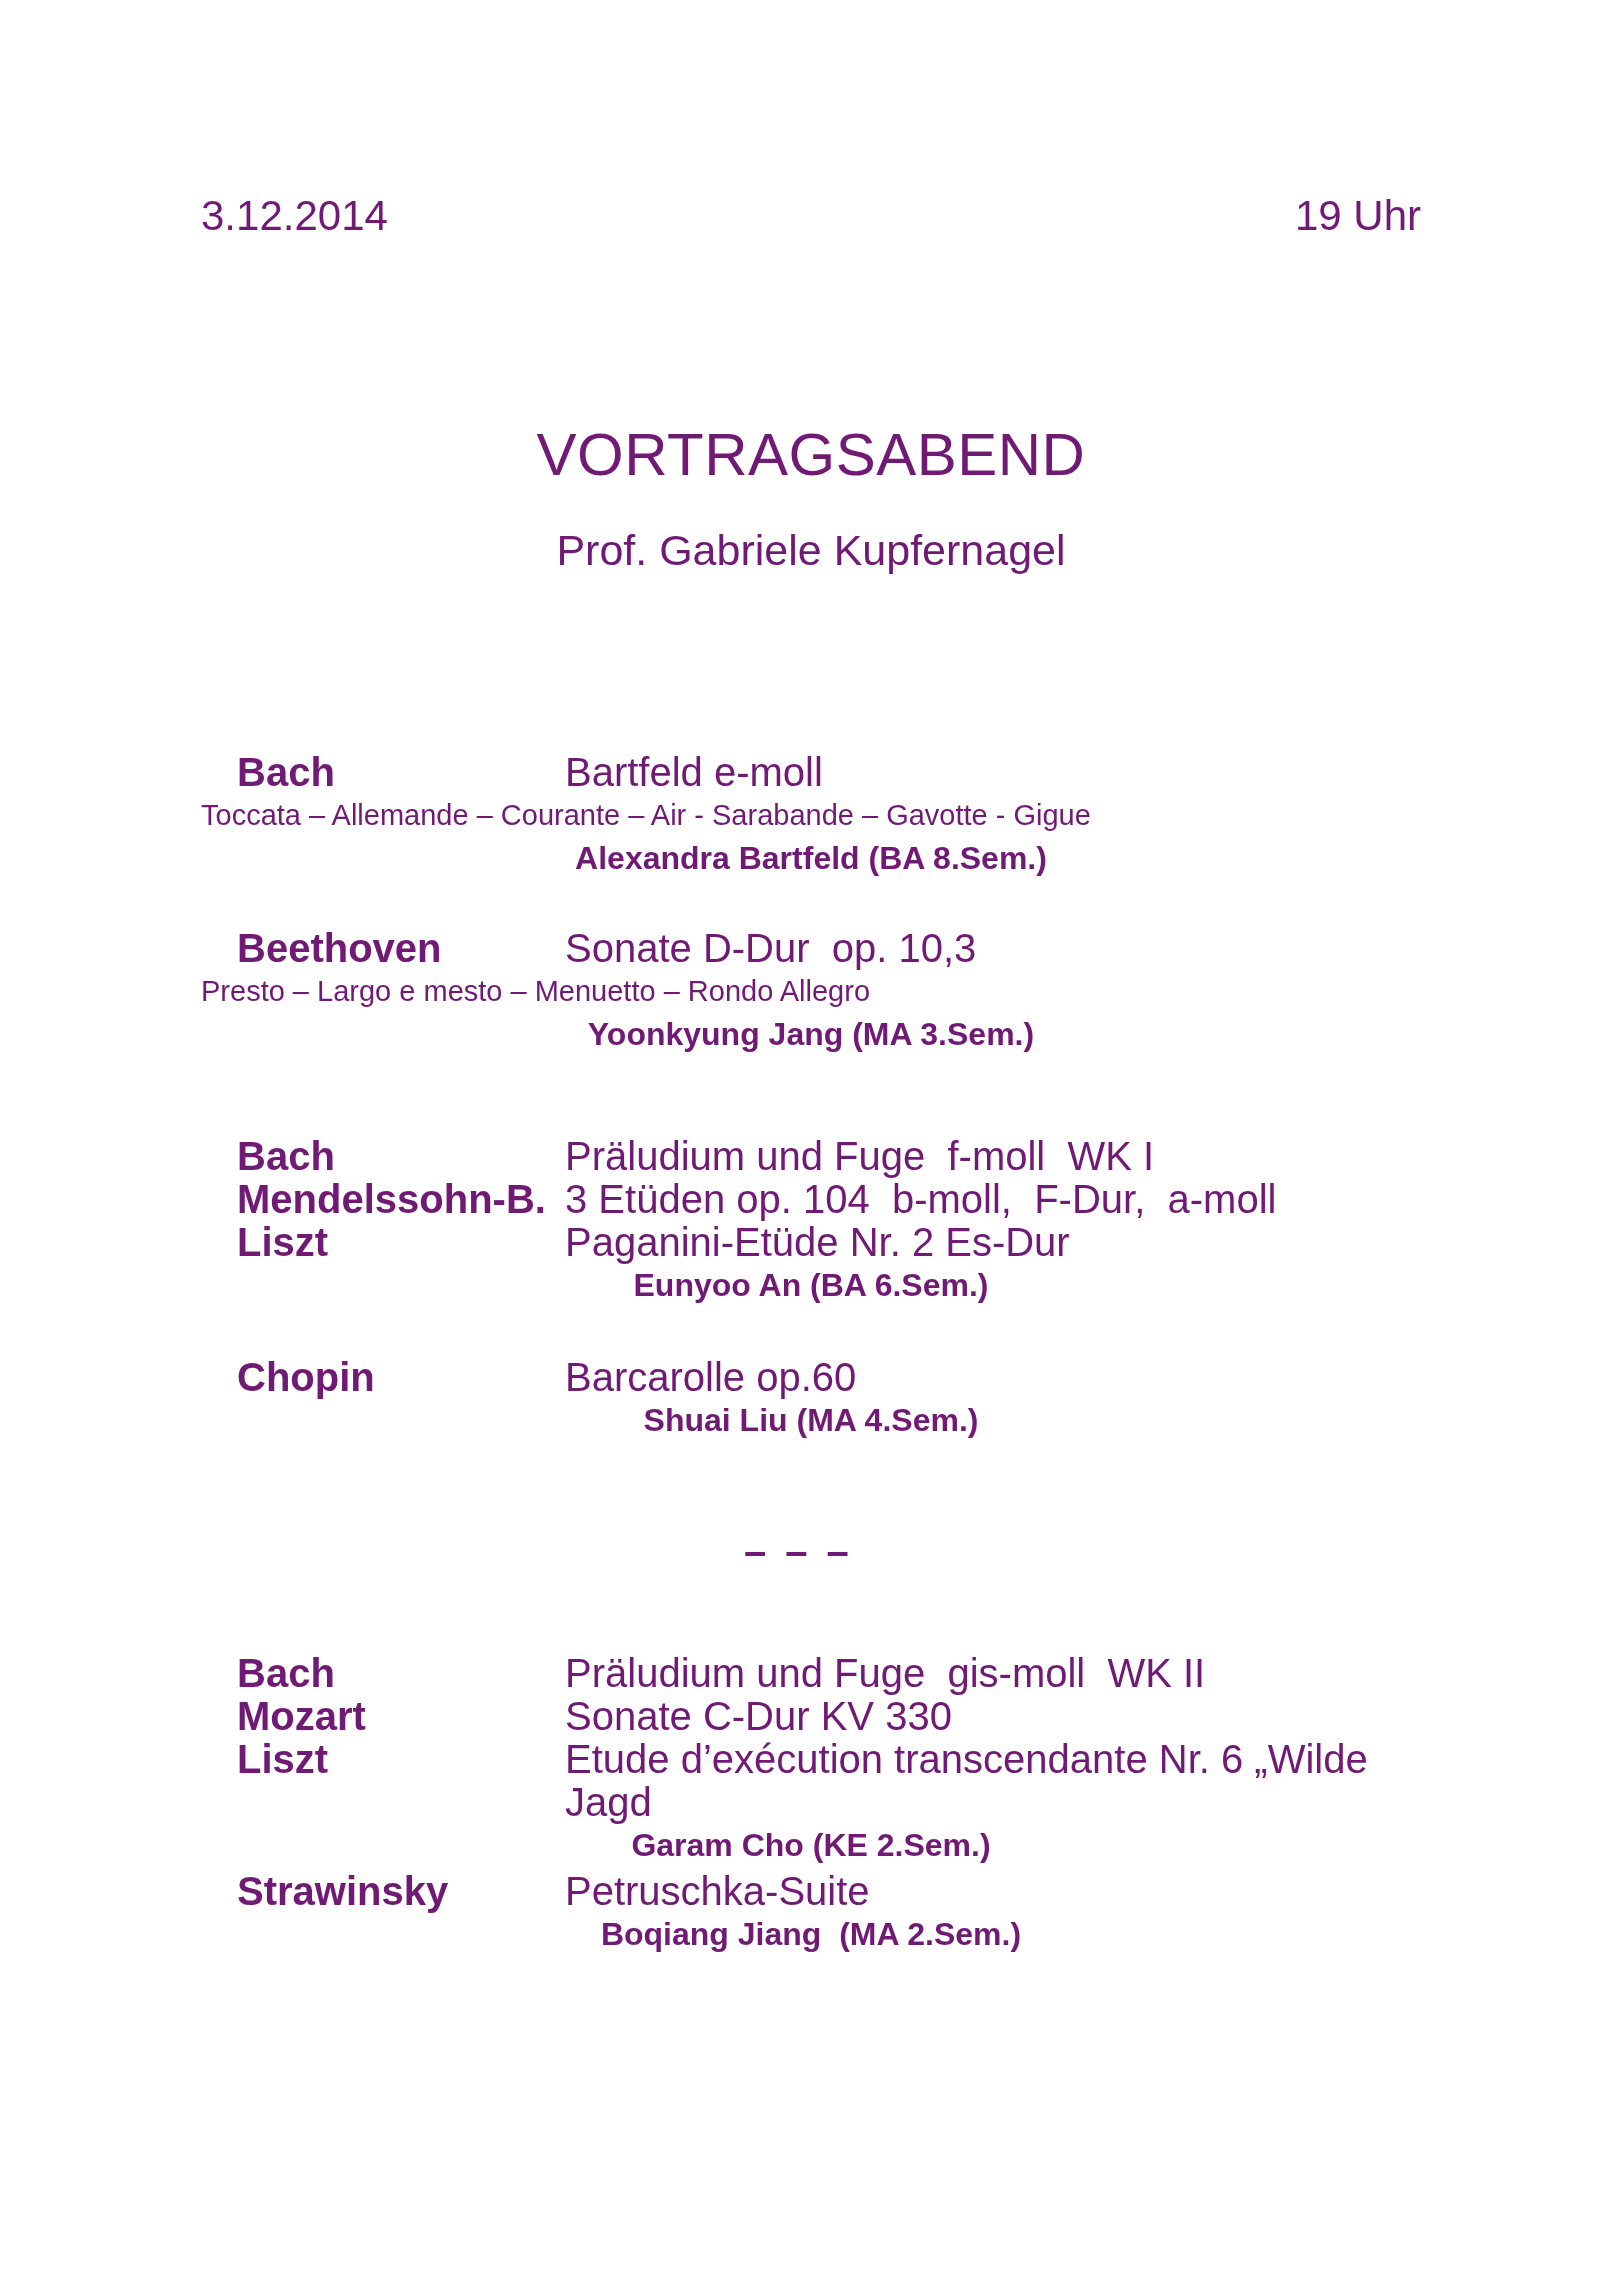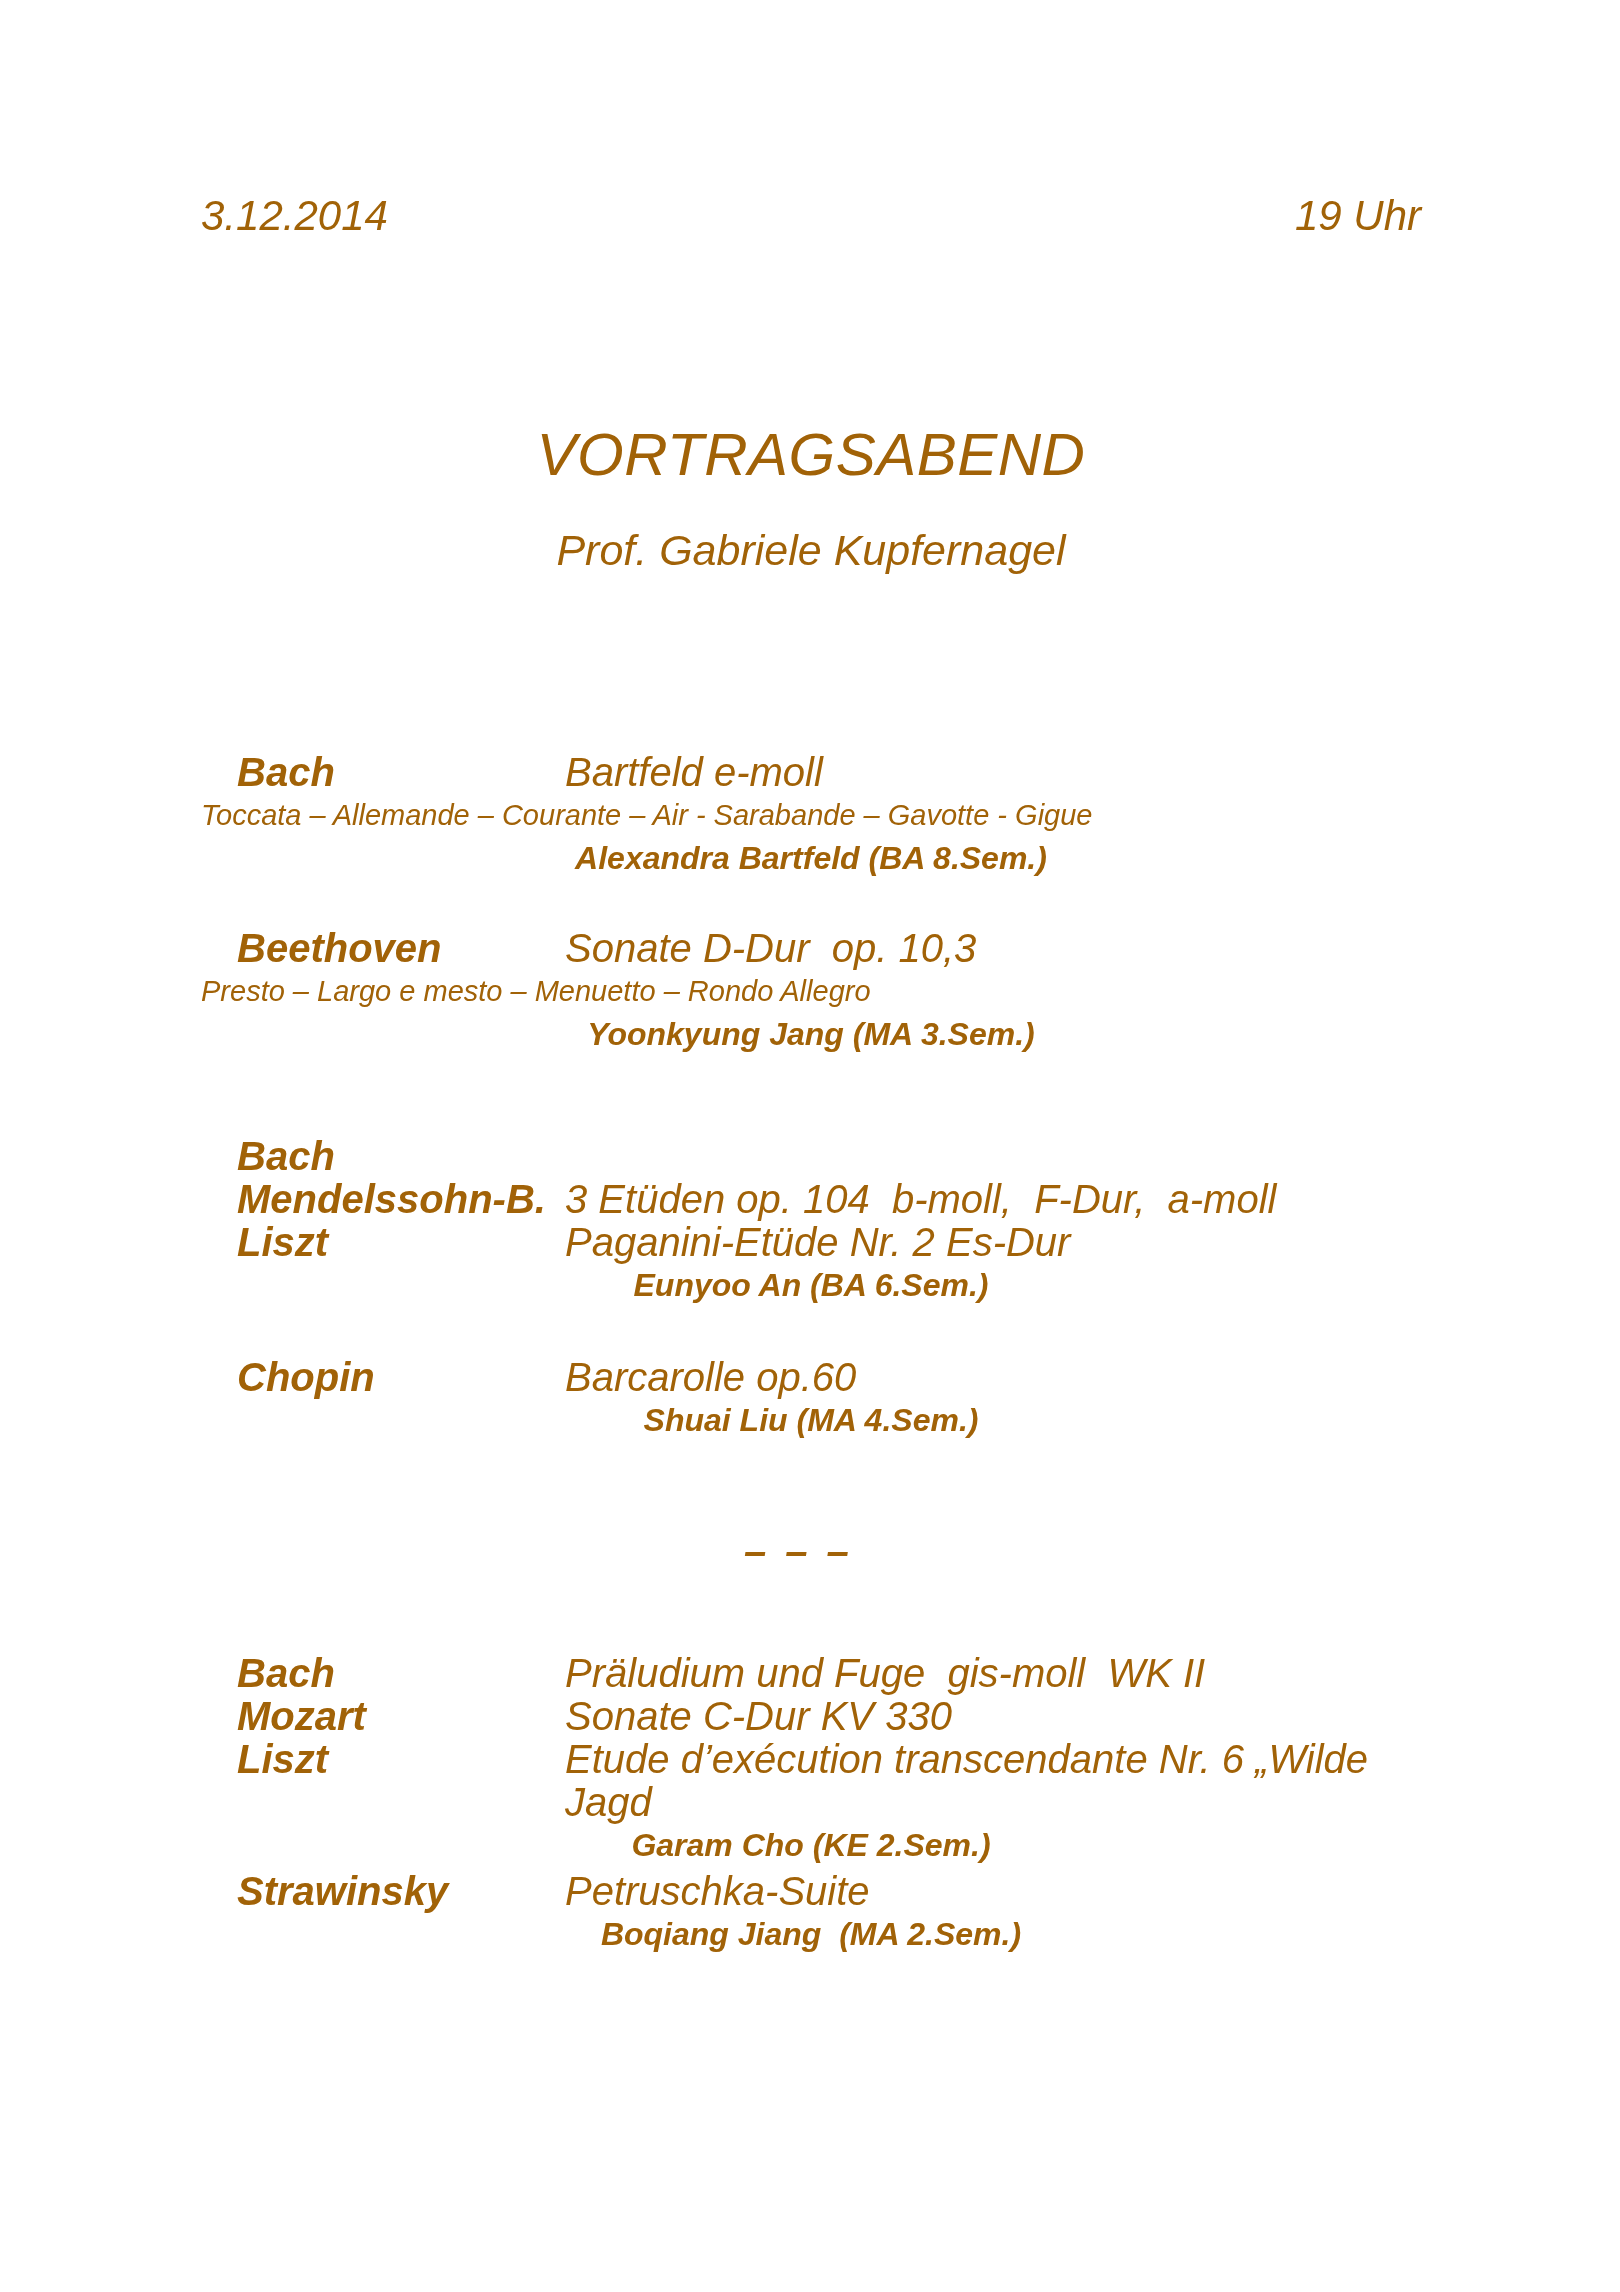--- a/index.html
+++ b/index.html
@@ -5,24 +5,23 @@
   html, body {
     margin: 0;
     padding: 0;
     background: #ffffff;
   }
   .page {
     position: relative;
     width: 1620px;
     height: 2293px;
     background: #ffffff;
-    color: #a16207;
+    color: #701a75;
     font-family: "Liberation Sans", "DejaVu Sans", sans-serif;
     overflow: hidden;
-    font-style: italic;
   }
   
   .header {
     position: absolute;
     top: 192px;
     left: 201px;
     right: 199px;
     height: 51px;
     font-size: 42px;
     line-height: 47px;
@@ -122,20 +121,21 @@
       <span class="composer">Beethoven</span>
       <span class="work">Sonate D-Dur  op. 10,3</span>
     </div>
     <div class="movements">Presto – Largo e mesto – Menuetto – Rondo Allegro</div>
     <div class="performer">Yoonkyung Jang (MA 3.Sem.)</div>
   </div>
 
   <div class="block" style="top:1135px">
     <div class="prow">
       <span class="composer">Bach</span>
+      <span class="work">Präludium und Fuge  f-moll  WK I</span>
     </div>
     <div class="prow">
       <span class="composer">Mendelssohn-B.</span>
       <span class="work">3 Etüden op. 104  b-moll,  F-Dur,  a-moll</span>
     </div>
     <div class="prow">
       <span class="composer">Liszt</span>
       <span class="work">Paganini-Etüde Nr. 2 Es-Dur</span>
     </div>
     <div class="performer">Eunyoo An (BA 6.Sem.)</div>

